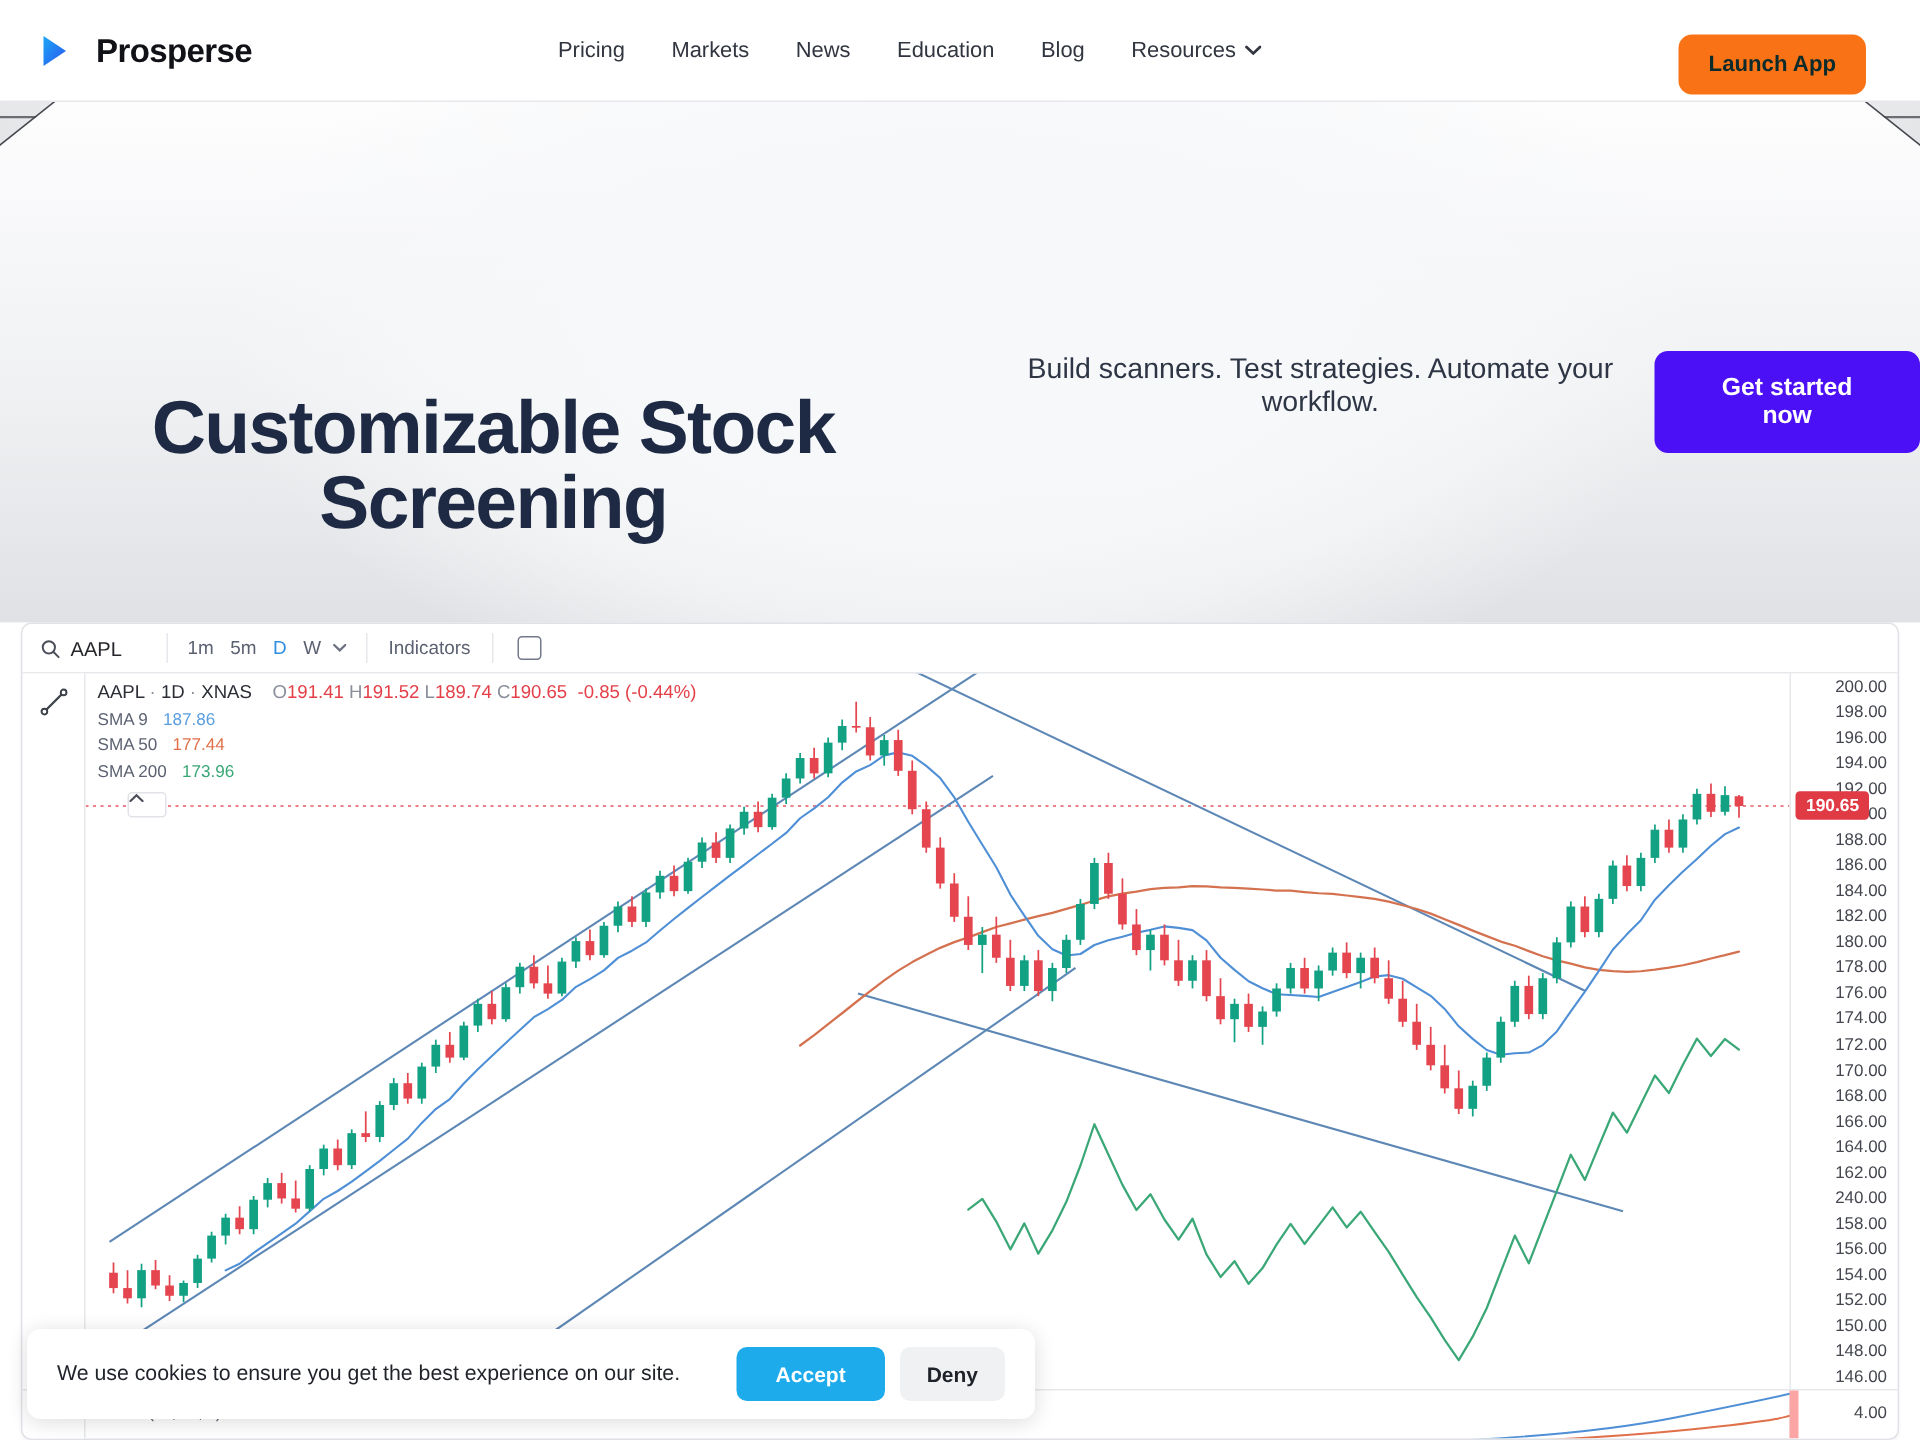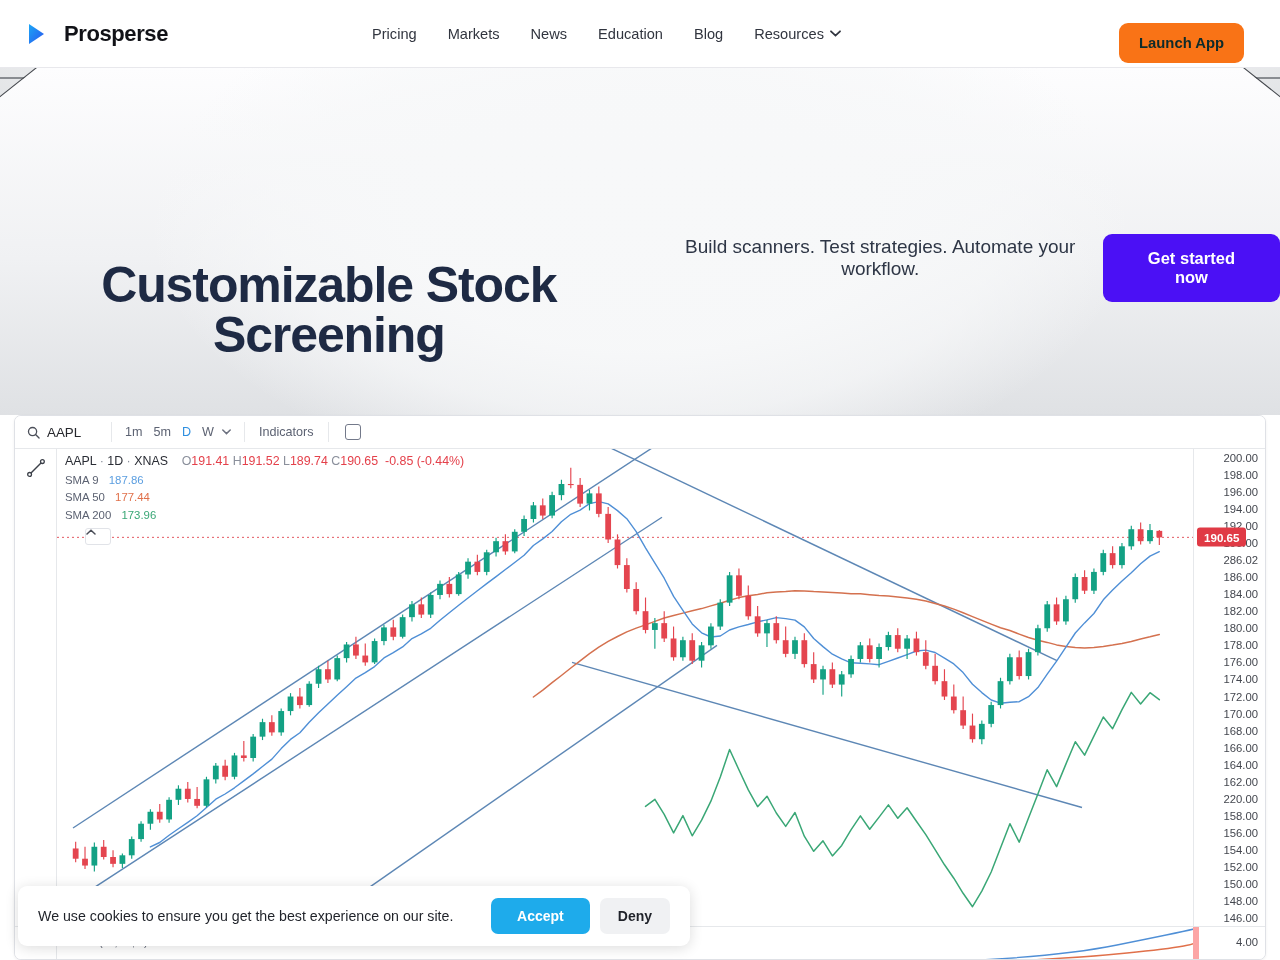--- a/index.html
+++ b/index.html
@@ -634,35 +634,35 @@
         </svg>
     </div>
 
     <div class="price-axis" id="priceaxis">
         <span class="tick" style="top: 8.53571px;">200.00</span>
         <span class="tick" style="top: 25.6071px;">198.00</span>
         <span class="tick" style="top: 42.6786px;">196.00</span>
         <span class="tick" style="top: 59.75px;">194.00</span>
         <span class="tick" style="top: 76.8214px;">192.00</span>
         <span class="tick" style="top: 93.8929px;">190.00</span>
-        <span class="tick" style="top: 110.964px;">286.02</span>
+        <span class="tick" style="top: 110.964px;">188.00</span>
         <span class="tick" style="top: 128.036px;">186.00</span>
         <span class="tick" style="top: 145.107px;">184.00</span>
         <span class="tick" style="top: 162.179px;">182.00</span>
         <span class="tick" style="top: 179.25px;">180.00</span>
         <span class="tick" style="top: 196.321px;">178.00</span>
         <span class="tick" style="top: 213.393px;">176.00</span>
         <span class="tick" style="top: 230.464px;">174.00</span>
         <span class="tick" style="top: 247.536px;">172.00</span>
         <span class="tick" style="top: 264.607px;">170.00</span>
         <span class="tick" style="top: 281.679px;">168.00</span>
         <span class="tick" style="top: 298.75px;">166.00</span>
         <span class="tick" style="top: 315.821px;">164.00</span>
         <span class="tick" style="top: 332.893px;">162.00</span>
-        <span class="tick" style="top: 349.964px;">220.00</span>
+        <span class="tick" style="top: 349.964px;">240.00</span>
         <span class="tick" style="top: 367.036px;">158.00</span>
         <span class="tick" style="top: 384.107px;">156.00</span>
         <span class="tick" style="top: 401.179px;">154.00</span>
         <span class="tick" style="top: 418.25px;">152.00</span>
         <span class="tick" style="top: 435.321px;">150.00</span>
         <span class="tick" style="top: 452.393px;">148.00</span>
         <span class="tick" style="top: 469.464px;">146.00</span>
         <div class="price-tag" style="top: 88.3446px; left: 3px;">190.65</div>
       </div>
   </div>

